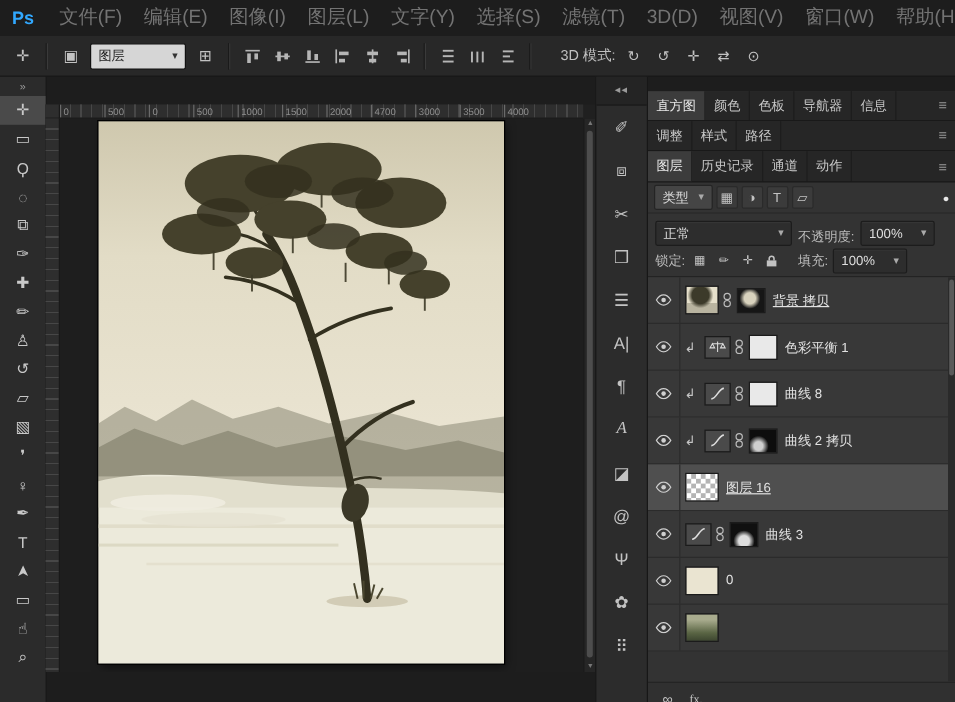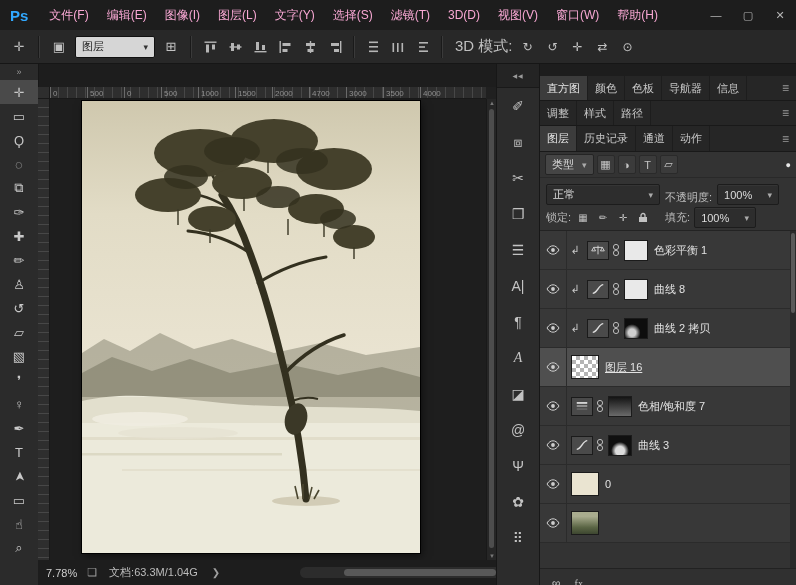--- a/index.html
+++ b/index.html
@@ -3,34 +3,34 @@
 <meta charset="utf-8">
 <style>
   html,body{margin:0;padding:0;background:#000;}
   .app{position:relative;width:796px;height:585px;background:#1d1d1d;overflow:hidden;
        font-family:"Liberation Sans","DejaVu Sans",sans-serif;color:#ccc;font-size:12px;user-select:none;}
 
   
   .menubar{position:absolute;left:0;top:0;width:796px;height:30px;background:#1d1d1d;
            border-bottom:1px solid #111;display:flex;align-items:center;}
   .ps-logo{color:#31a8ff;font-weight:bold;font-size:15px;padding:0 12px 0 10px;}
-  .menu-item{padding:0 9px;line-height:30px;color:#f9a8d4;font-size:12px;cursor:default;white-space:nowrap;}
+  .menu-item{padding:0 9px;line-height:30px;color:#737373;font-size:16px;cursor:default;white-space:nowrap;}
   .win-controls{margin-left:auto;display:flex;}
   .win-btn{width:32px;text-align:center;color:#b5b5b5;font-size:11px;line-height:30px;}
 
   
   .optionsbar{position:absolute;left:0;top:30px;width:796px;height:34px;background:#282828;
               border-bottom:1px solid #161616;display:flex;align-items:center;gap:5px;padding:0 8px;box-sizing:border-box;}
   .opt-iconbtn{min-width:22px;height:22px;display:flex;align-items:center;justify-content:center;color:#c2c2c2;font-size:13px;}
   .opt-sep{width:1px;height:22px;background:#1a1a1a;border-right:1px solid #3a3a3a;margin:0 3px;}
   .opt-dd{display:flex;align-items:center;background:#d6d6d6;color:#1c1c1c;height:20px;width:66px;
           padding:0 6px;border-radius:2px;font-size:11px;border:1px solid #111;}
   .opt-dd .dd-arrow{margin-left:auto;color:#333;}
   .dd-arrow{font-size:9px;color:#aaa;}
-  .opt-label{color:#bfbfbf;font-size:15px;margin-left:4px;white-space:nowrap;}
+  .opt-label{color:#bfbfbf;font-size:12px;margin-left:16px;white-space:nowrap;}
   .align-btn{width:20px;height:22px;display:flex;align-items:center;justify-content:center;}
   .align-btn svg{display:block;}
   .mode-icon{width:20px;height:22px;display:flex;align-items:center;justify-content:center;color:#c2c2c2;font-size:12px;}
 
   
   .toolbar{position:absolute;left:0;top:64px;width:38px;height:521px;background:#2b2b2b;border-right:1px solid #171717;}
   .tool-expand{height:16px;text-align:center;color:#9a9a9a;font-size:9px;line-height:16px;}
   .tool{width:38px;height:24px;display:flex;align-items:center;justify-content:center;color:#c9c9c9;font-size:13px;box-sizing:border-box;}
   .tool.selected{background:#4a4a4a;}
   .tool .rot-up{display:inline-block;transform:rotate(-90deg);}
@@ -377,29 +377,20 @@
         </svg>
       </div>
     </div>
     <div class="vscroll">
       <span class="arrow top">▲</span>
       <div class="vthumb"></div>
       <span class="arrow bot">▼</span>
     </div>
   </div>
 
-  <div class="statusbar">
-    <span class="zoom-text">7.78%</span>
-    <span class="status-icon">❏</span>
-    <span class="doc-info">文档:63.3M/1.04G</span>
-    <span class="chev">❯</span>
-    <div class="hscroll">
-      <div class="hthumb"></div>
-    </div>
-  </div>
 
   <div class="strip">
     <div class="strip-header">◀◀</div>
     <div class="strip-icon">✐</div>
     <div class="strip-icon">⧈</div>
     <div class="strip-icon">✂</div>
     <div class="strip-icon">❒</div>
     <div class="strip-icon">☰</div>
     <div class="strip-icon">A|</div>
     <div class="strip-icon">¶</div>
@@ -474,20 +465,37 @@
       </span>
       <span class="plabel" style="margin-left:10px;">填充:</span>
       <div class="dark-dd val">
         <span>100%</span>
         <span class="dd-arrow">▾</span>
       </div>
     </div>
 
     <div class="layers-list">
 
+      <div class="lrow">
+        <span class="eye-cell">
+          <svg width="14" height="10" viewBox="0 0 14 10">
+              <path d="M1 5c2-3.2 4-4.2 6-4.2S11 1.8 13 5c-2 3.2-4 4.2-6 4.2S3 8.2 1 5z" fill="none" stroke="#cfcfcf"></path>
+              <circle cx="7" cy="5" r="1.9" fill="#cfcfcf"></circle>
+            </svg>
+        </span>
+        <span class="thumb tree"></span>
+        <span class="linkbadge">
+          <svg width="8" height="16" viewBox="0 0 8 16">
+              <circle cx="4" cy="5" r="2.6" fill="none" stroke="#bbb"></circle>
+              <circle cx="4" cy="11" r="2.6" fill="none" stroke="#bbb"></circle>
+            </svg>
+        </span>
+        <span class="mask treeneg"></span>
+        <span class="lname u">背景 拷贝</span>
+      </div>
 
       <div class="lrow">
         <span class="eye-cell">
           <svg width="14" height="10" viewBox="0 0 14 10">
               <path d="M1 5c2-3.2 4-4.2 6-4.2S11 1.8 13 5c-2 3.2-4 4.2-6 4.2S3 8.2 1 5z" fill="none" stroke="#cfcfcf"></path>
               <circle cx="7" cy="5" r="1.9" fill="#cfcfcf"></circle>
             </svg>
         </span>
         <span class="clip">↲</span>
         <span class="adj-thumb">
@@ -556,62 +564,39 @@
         <span class="eye-cell">
           <svg width="14" height="10" viewBox="0 0 14 10">
               <path d="M1 5c2-3.2 4-4.2 6-4.2S11 1.8 13 5c-2 3.2-4 4.2-6 4.2S3 8.2 1 5z" fill="none" stroke="#cfcfcf"></path>
               <circle cx="7" cy="5" r="1.9" fill="#cfcfcf"></circle>
             </svg>
         </span>
         <span class="thumb checker"></span>
         <span class="lname u">图层 16</span>
       </div>
 
+
       <div class="lrow">
         <span class="eye-cell">
           <svg width="14" height="10" viewBox="0 0 14 10">
               <path d="M1 5c2-3.2 4-4.2 6-4.2S11 1.8 13 5c-2 3.2-4 4.2-6 4.2S3 8.2 1 5z" fill="none" stroke="#cfcfcf"></path>
               <circle cx="7" cy="5" r="1.9" fill="#cfcfcf"></circle>
             </svg>
         </span>
         <span class="adj-thumb">
           <svg width="16" height="14" viewBox="0 0 18 16">
-              <rect x="3" y="3.5" width="12" height="2" fill="#ddd"></rect>
-              <rect x="3" y="7" width="12" height="2" fill="#9a9a9a"></rect>
-              <rect x="3" y="10.5" width="12" height="2" fill="#666"></rect>
+              <path d="M3 13C8 13 10 3 15 3" stroke="#ddd" fill="none" stroke-width="1.5"></path>
             </svg>
         </span>
         <span class="linkbadge">
           <svg width="8" height="16" viewBox="0 0 8 16">
               <circle cx="4" cy="5" r="2.6" fill="none" stroke="#bbb"></circle>
               <circle cx="4" cy="11" r="2.6" fill="none" stroke="#bbb"></circle>
             </svg>
         </span>
-        <span class="mask dark2"></span>
-        <span class="lname">色相/饱和度 7</span>
-      </div>
-
-      <div class="lrow">
-        <span class="eye-cell">
-          <svg width="14" height="10" viewBox="0 0 14 10">
-              <path d="M1 5c2-3.2 4-4.2 6-4.2S11 1.8 13 5c-2 3.2-4 4.2-6 4.2S3 8.2 1 5z" fill="none" stroke="#cfcfcf"></path>
-              <circle cx="7" cy="5" r="1.9" fill="#cfcfcf"></circle>
-            </svg>
-        </span>
-        <span class="adj-thumb">
-          <svg width="16" height="14" viewBox="0 0 18 16">
-              <path d="M3 13C8 13 10 3 15 3" stroke="#ddd" fill="none" stroke-width="1.5"></path>
-            </svg>
-        </span>
-        <span class="linkbadge">
-          <svg width="8" height="16" viewBox="0 0 8 16">
-              <circle cx="4" cy="5" r="2.6" fill="none" stroke="#bbb"></circle>
-              <circle cx="4" cy="11" r="2.6" fill="none" stroke="#bbb"></circle>
-            </svg>
-        </span>
         <span class="mask dark3"></span>
         <span class="lname">曲线 3</span>
       </div>
 
       <div class="lrow">
         <span class="eye-cell">
           <svg width="14" height="10" viewBox="0 0 14 10">
               <path d="M1 5c2-3.2 4-4.2 6-4.2S11 1.8 13 5c-2 3.2-4 4.2-6 4.2S3 8.2 1 5z" fill="none" stroke="#cfcfcf"></path>
               <circle cx="7" cy="5" r="1.9" fill="#cfcfcf"></circle>
             </svg>

